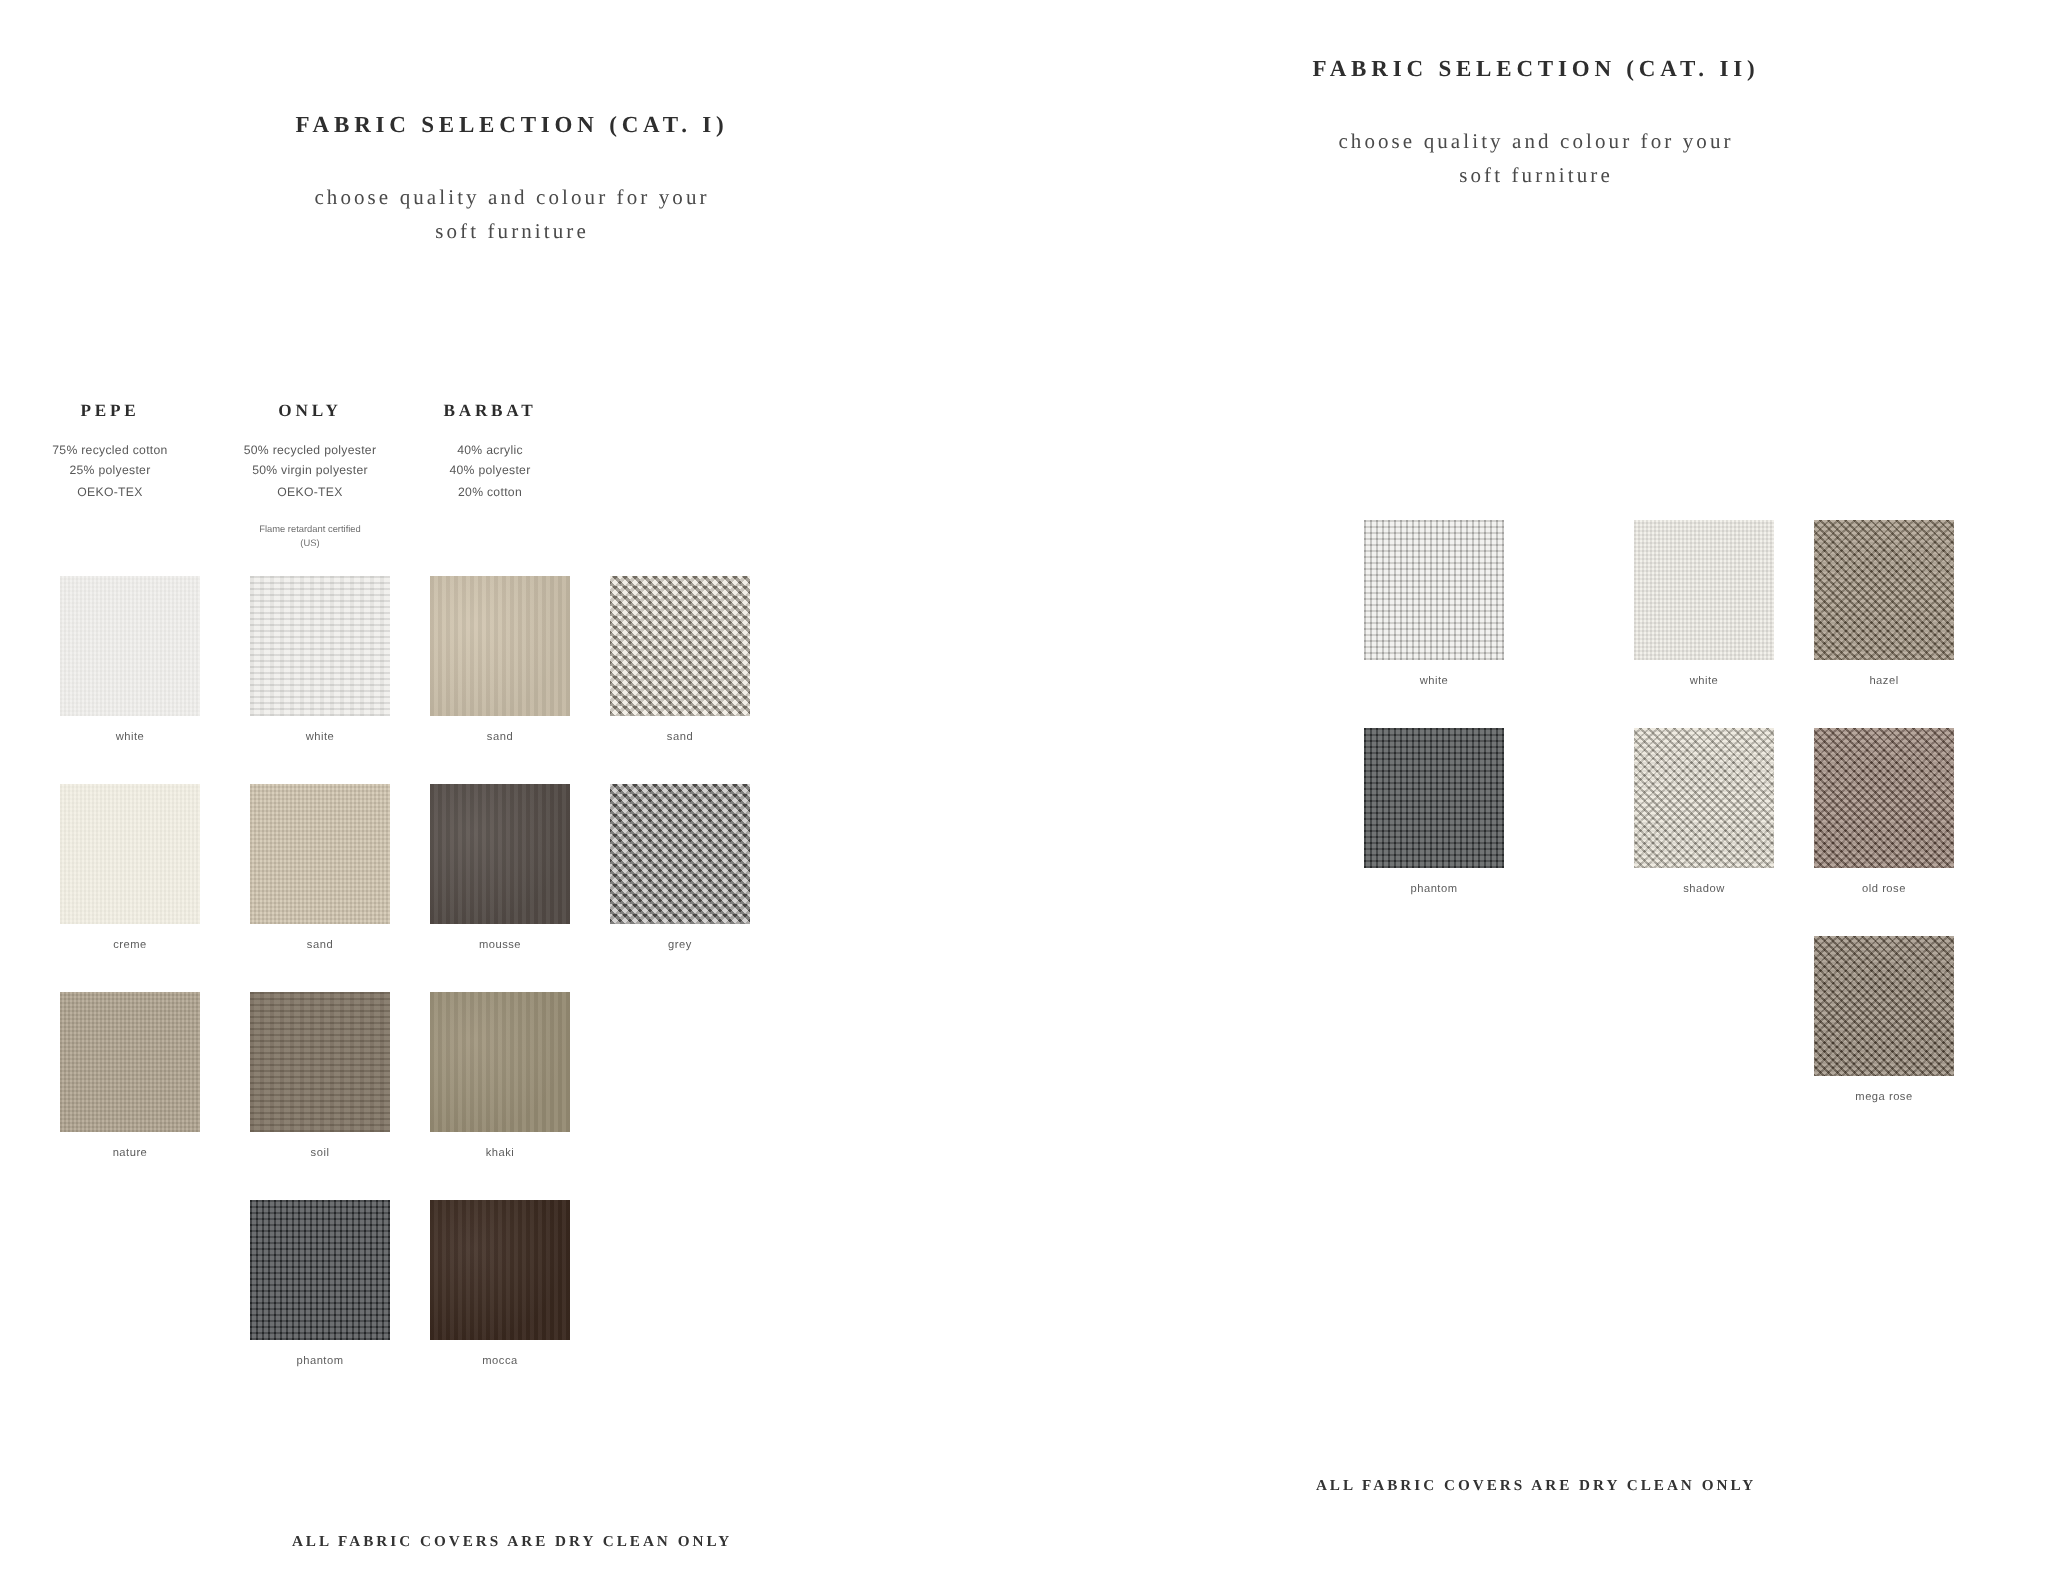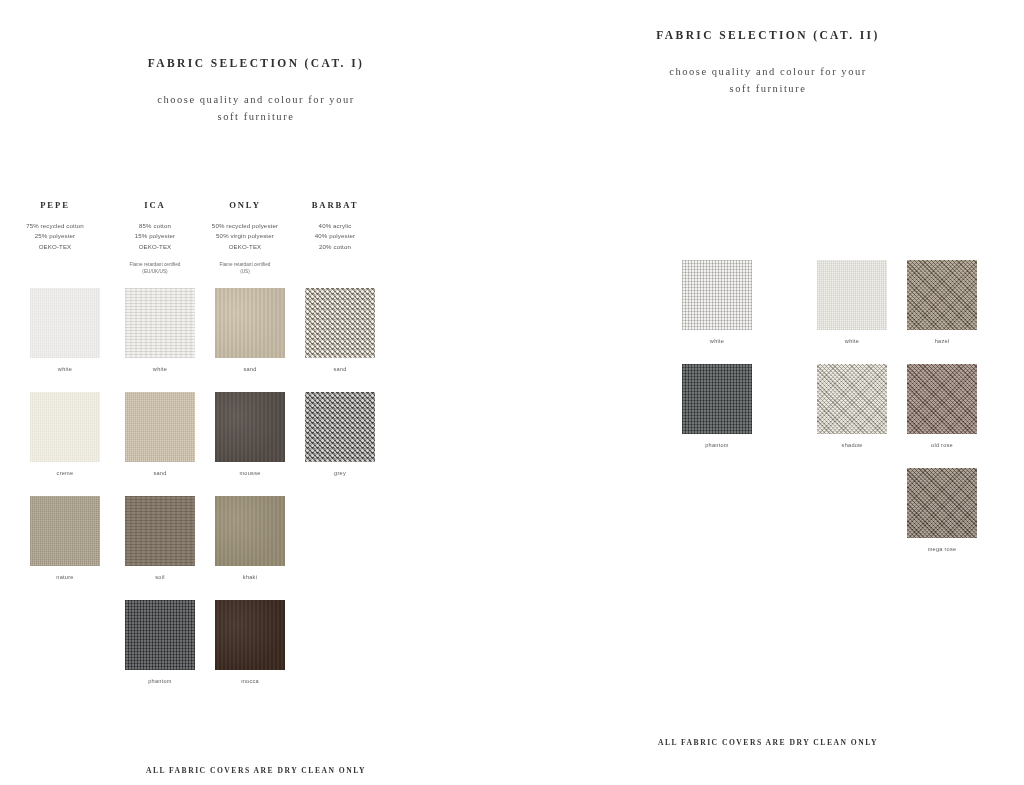--- a/index.html
+++ b/index.html
@@ -185,32 +185,20 @@
     <div class="cols">
       <div class="col" style="width:110px;margin-left:0px;">
         <div class="col-name">PEPE</div>
         <div class="col-spec">
           <div>75% recycled cotton</div>
           <div>25% polyester</div>
           <div>OEKO-TEX</div>
         </div>
       </div>
       <div class="col" style="width:90px;">
-        <div class="col-name">ICA</div>
-        <div class="col-spec">
-          <div>85% cotton</div>
-          <div>15% polyester</div>
-          <div>OEKO-TEX</div>
-        </div>
-        <div class="col-cert">
-          <div>Flame retardant certified</div>
-          <div>(EU/UK/US)</div>
-        </div>
-      </div>
-      <div class="col" style="width:90px;">
         <div class="col-name">ONLY</div>
         <div class="col-spec">
           <div>50% recycled polyester</div>
           <div>50% virgin polyester</div>
           <div>OEKO-TEX</div>
         </div>
         <div class="col-cert">
           <div>Flame retardant certified</div>
           <div>(US)</div>
         </div>

